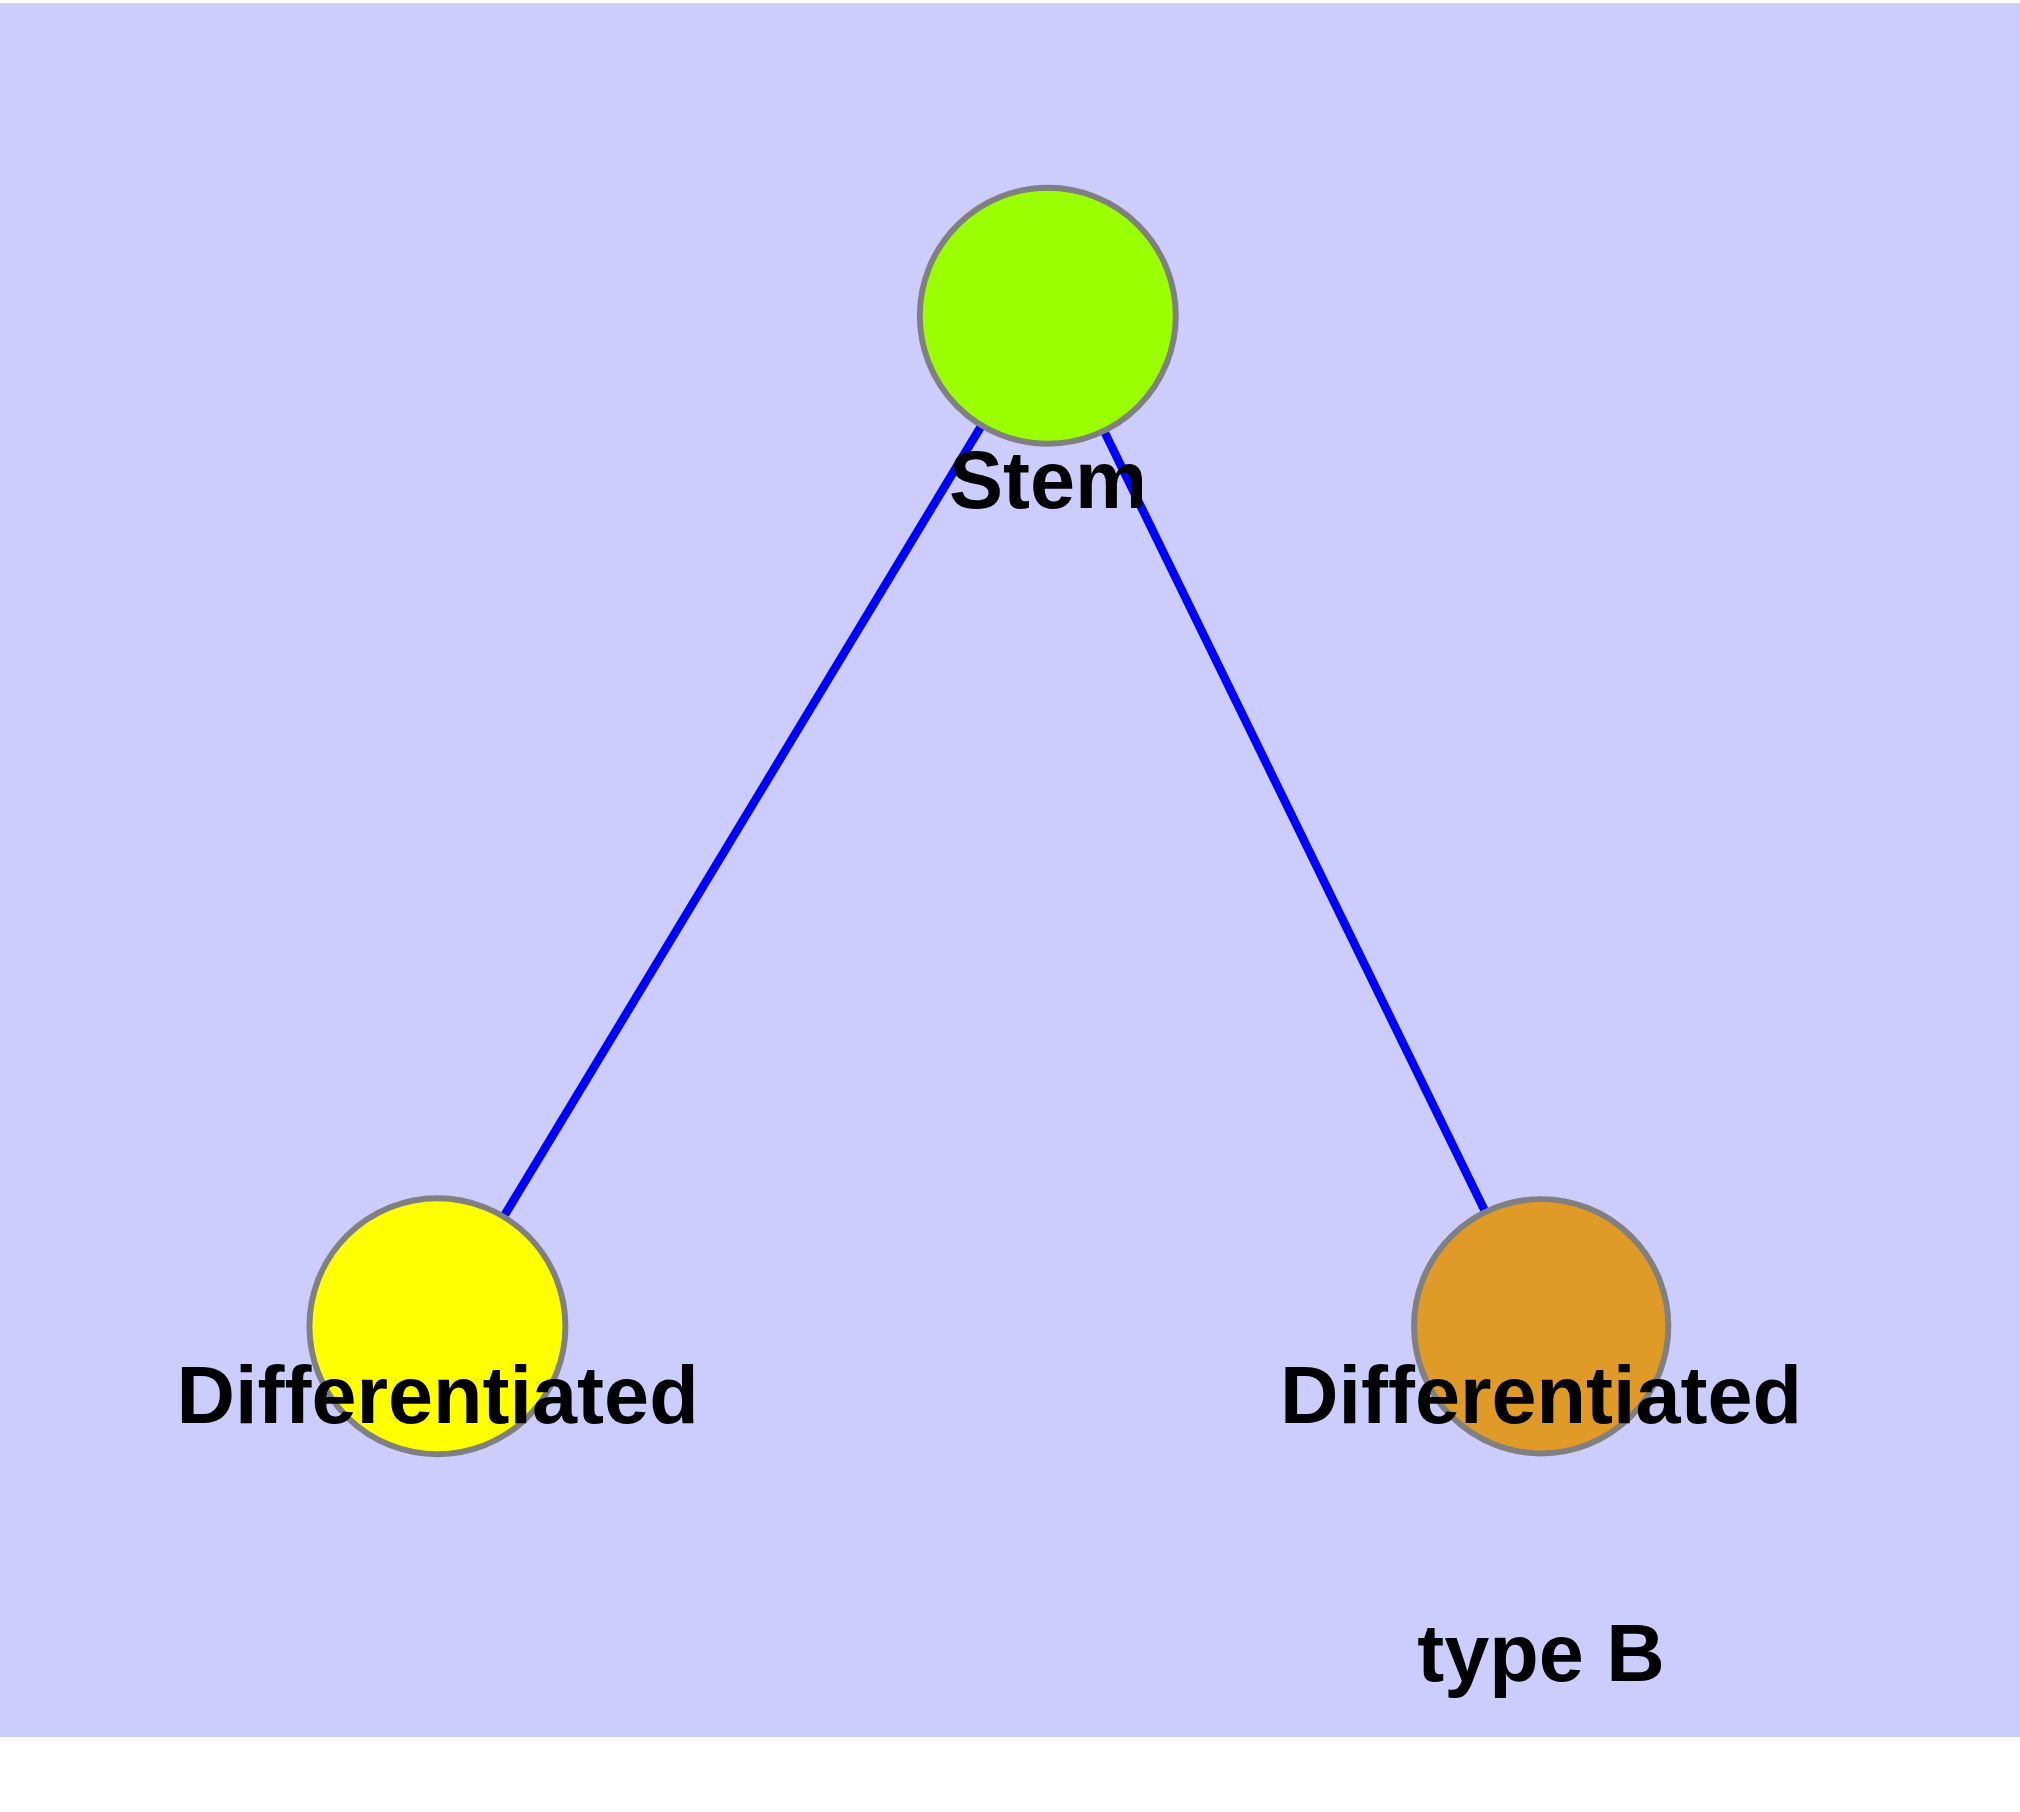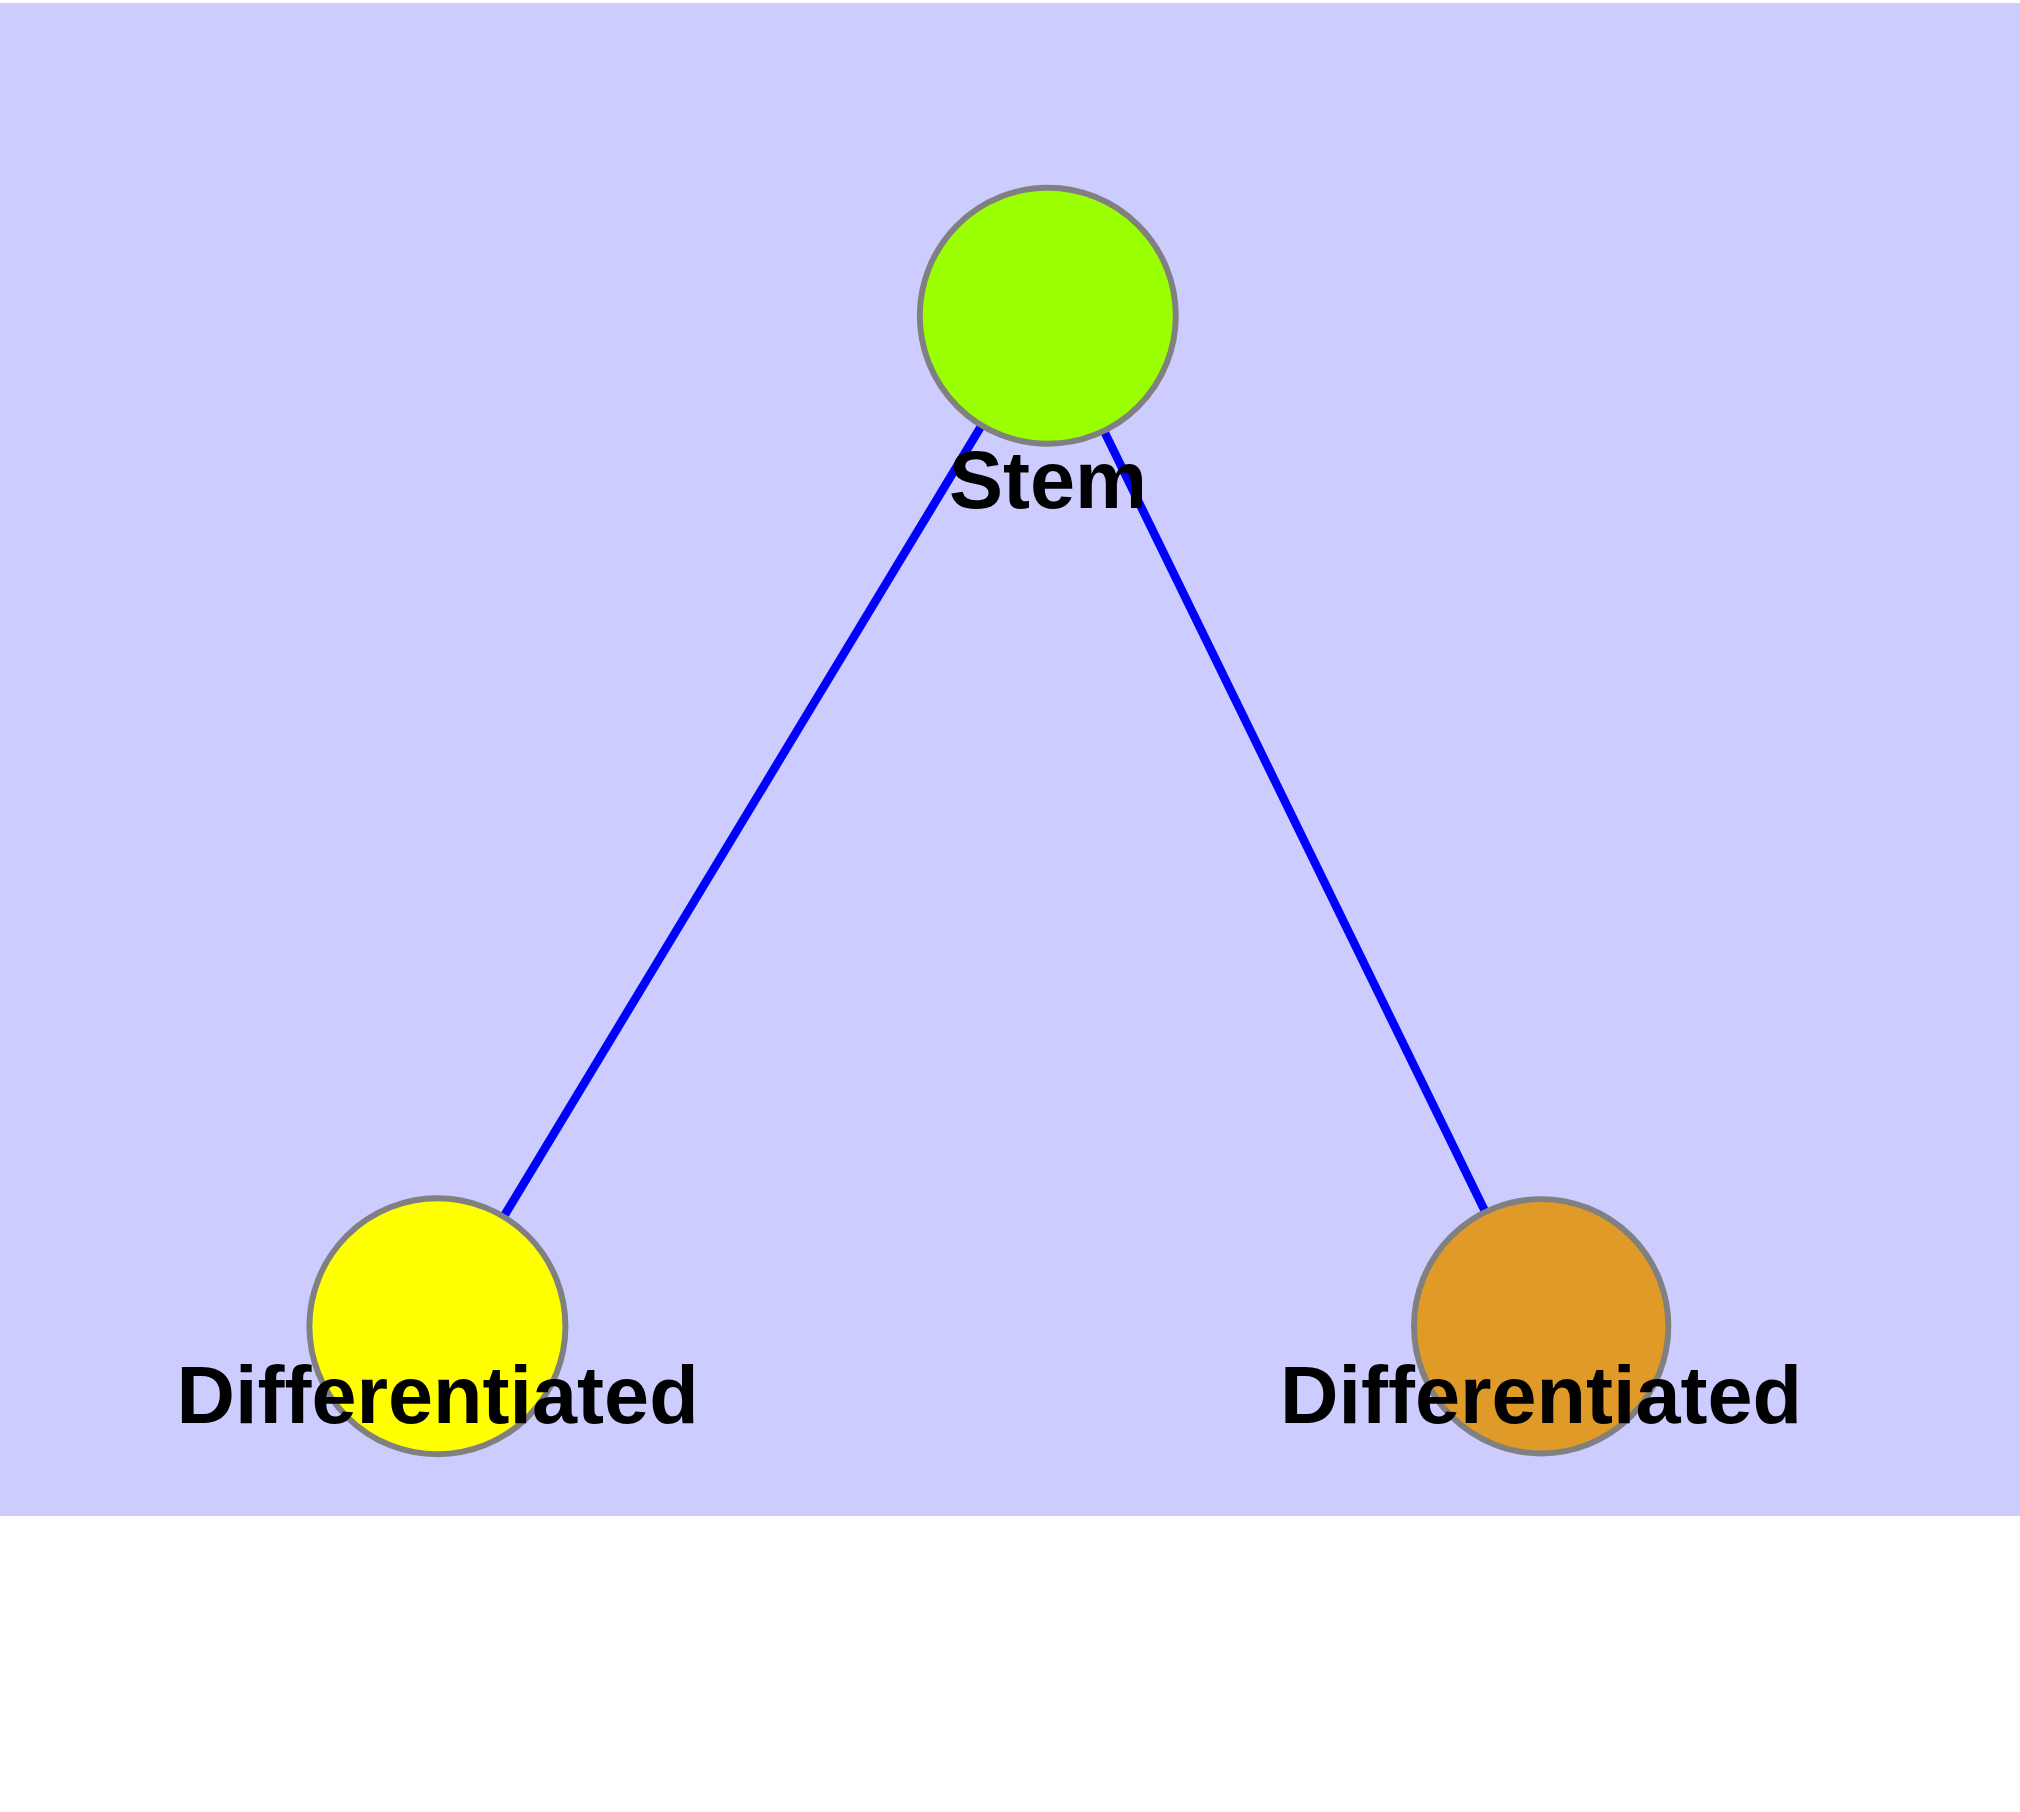--- a/index.html
+++ b/index.html
@@ -4,21 +4,21 @@
 <title>Cell Differentiation Graph</title>
 <style>
   html, body {
     margin: 0;
     padding: 0;
     background: #ffffff;
   }
   #canvas {
     position: relative;
     width: 2021px;
-    height: 1516px;
+    height: 1737px;
     background: #ffffff;
     overflow: hidden;
     font-family: "Liberation Sans", "DejaVu Sans", sans-serif;
   }
   #plot-area {
     position: absolute;
     left: 0;
     top: 3.4px;
     width: 2021px;
     height: 1809px;
@@ -86,17 +86,18 @@
     <div class="node-label" id="label-stem">
       <span>Stem</span>
     </div>
 
     <div class="node-label" id="label-typea">
       <span>Differentiated</span>
     </div>
 
     <div class="node-label" id="label-typeb">
       <span>Differentiated</span>
+      <span>type B</span>
     </div>
 
   </div>
 </div>
 
 
 </body></html>

